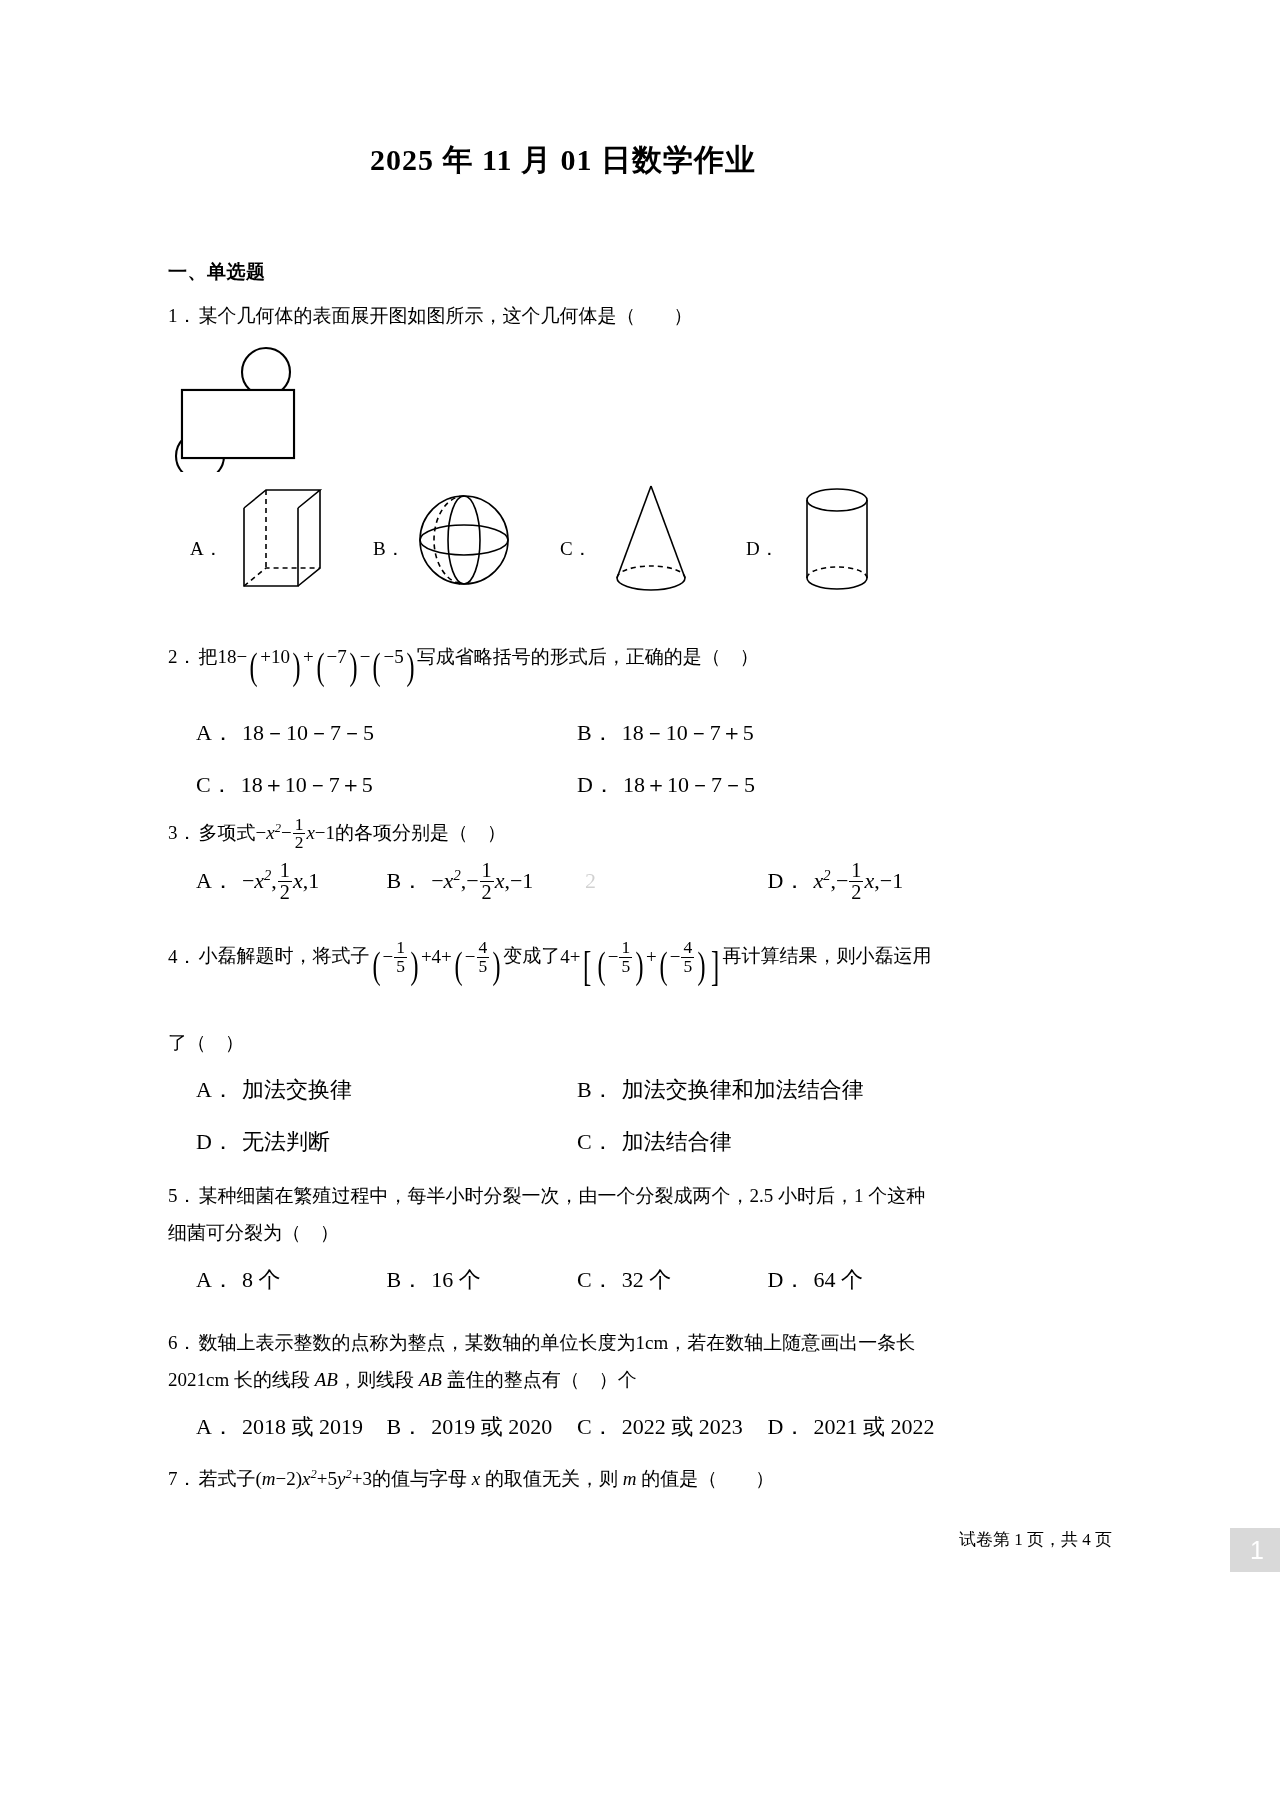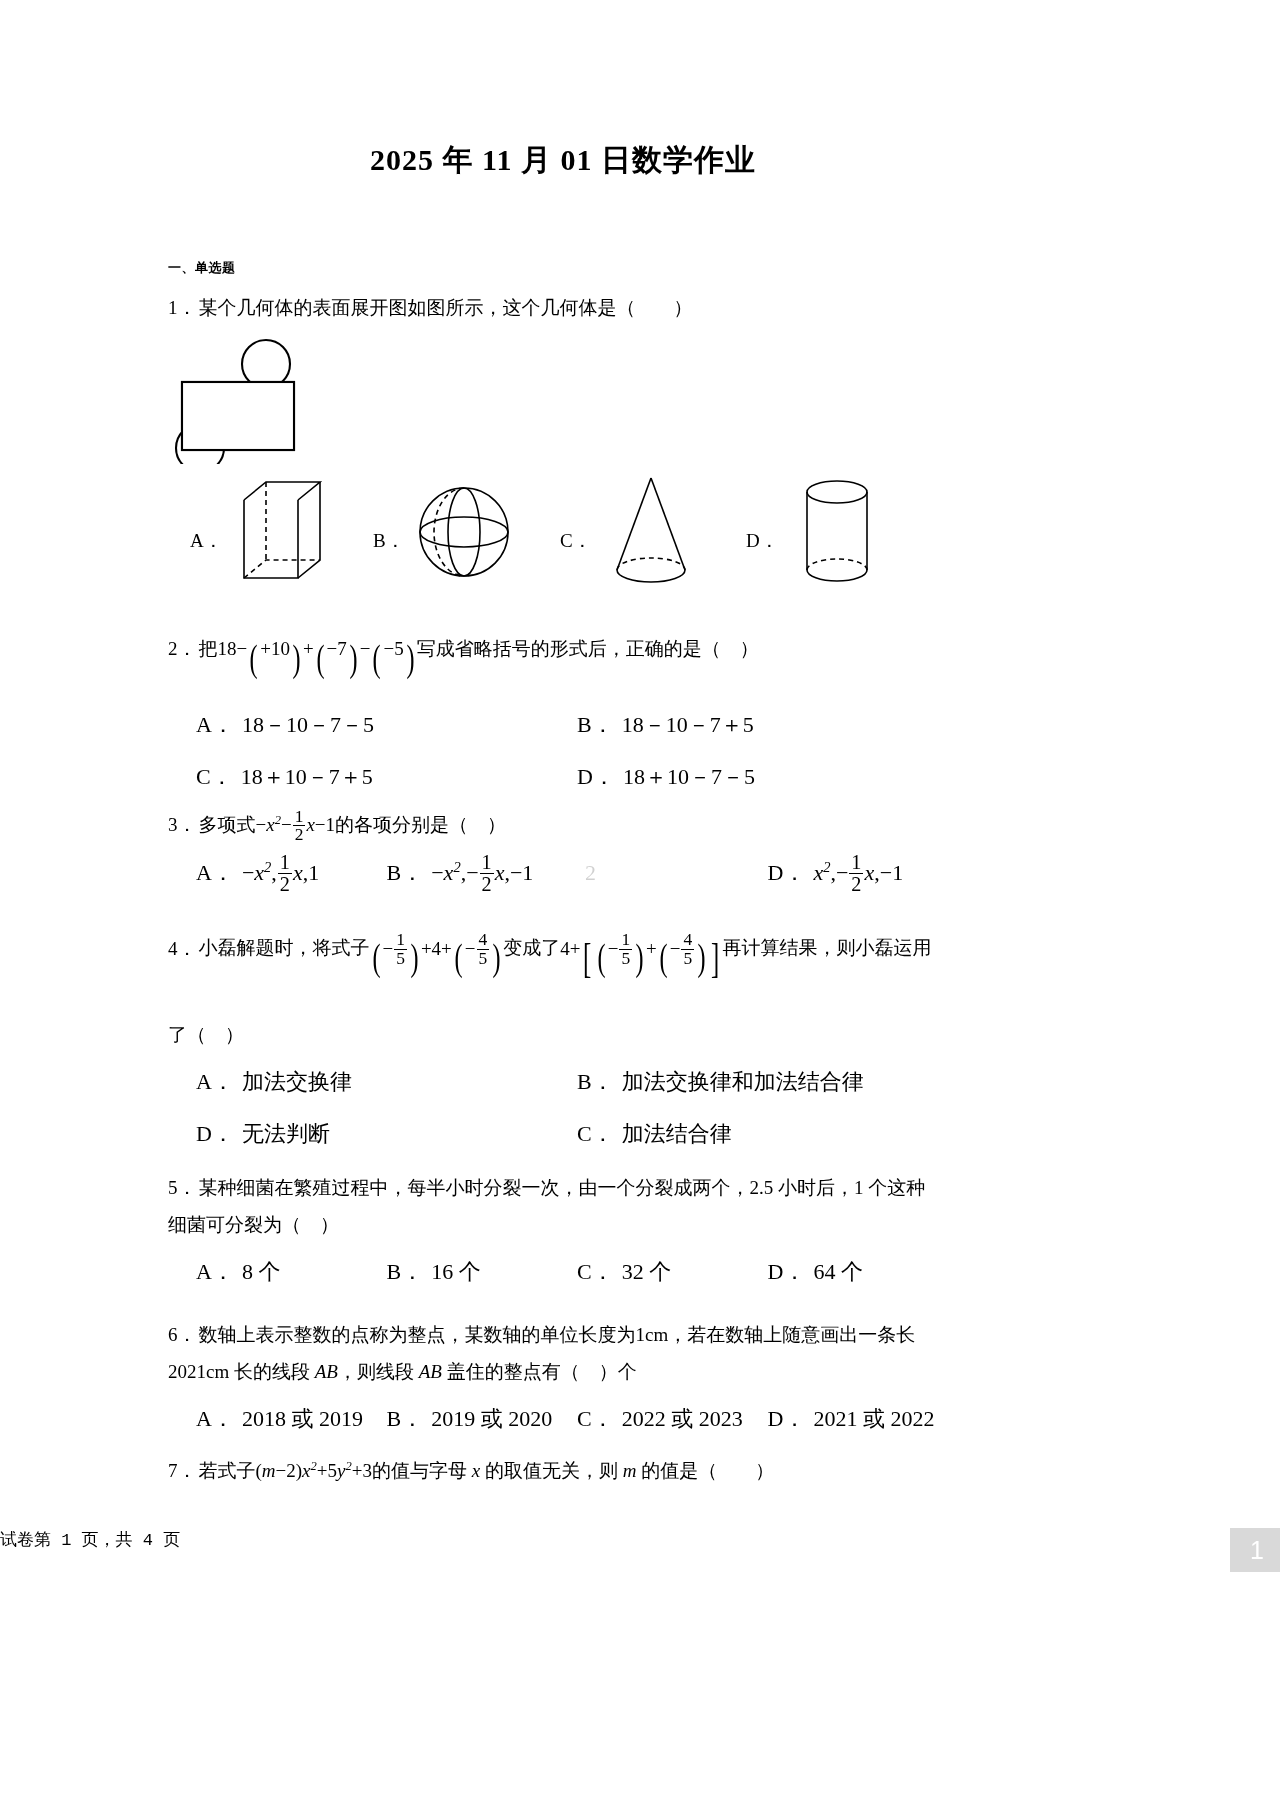--- a/index.html
+++ b/index.html
@@ -36,21 +36,21 @@
     font-size: 30px;
     font-weight: bold;
     letter-spacing: 1px;
     margin-top: 140px;
     margin-bottom: 0;
     font-family: "Liberation Serif", "DejaVu Serif", serif;
   }
 
   
   .section-heading {
-    font-size: 13px;
+    font-size: 19px;
     font-weight: bold;
     margin-top: 78px;
     margin-bottom: 12px;
     letter-spacing: 0.5px;
   }
 
   
   .question {
     font-size: 19px;
     line-height: 1.95;
@@ -120,23 +120,22 @@
     font-size: 19px;
   }
   .shape-svg { position: absolute; left: 36px; top: 0; }
 
   
   .footer {
     position: absolute;
     left: 0;
     top: 1528px;
     width: 1112px;
-    text-align: left;
+    text-align: right;
     font-size: 17px;
-    font-family: Liberation Mono, monospace;
   }
 
   
   .page-badge {
     position: absolute;
     right: 22px;
     top: 1528px;
     width: 54px;
     height: 44px;
     background: #d9d9d9;

